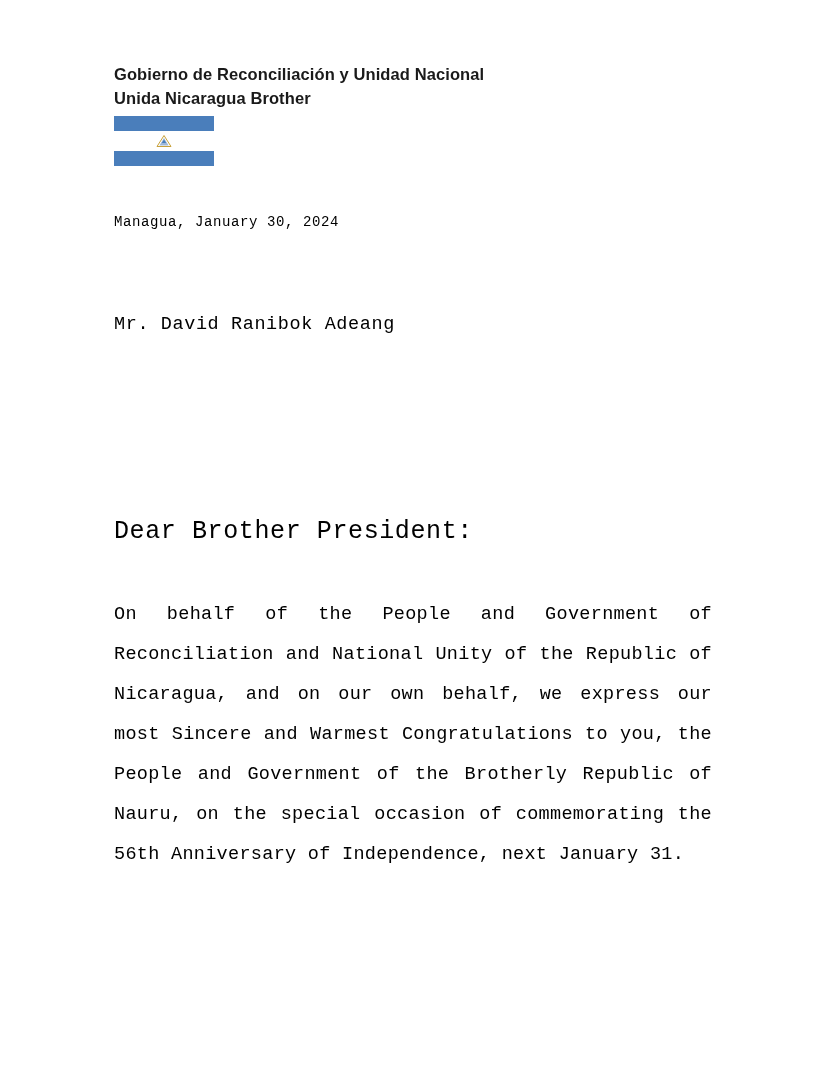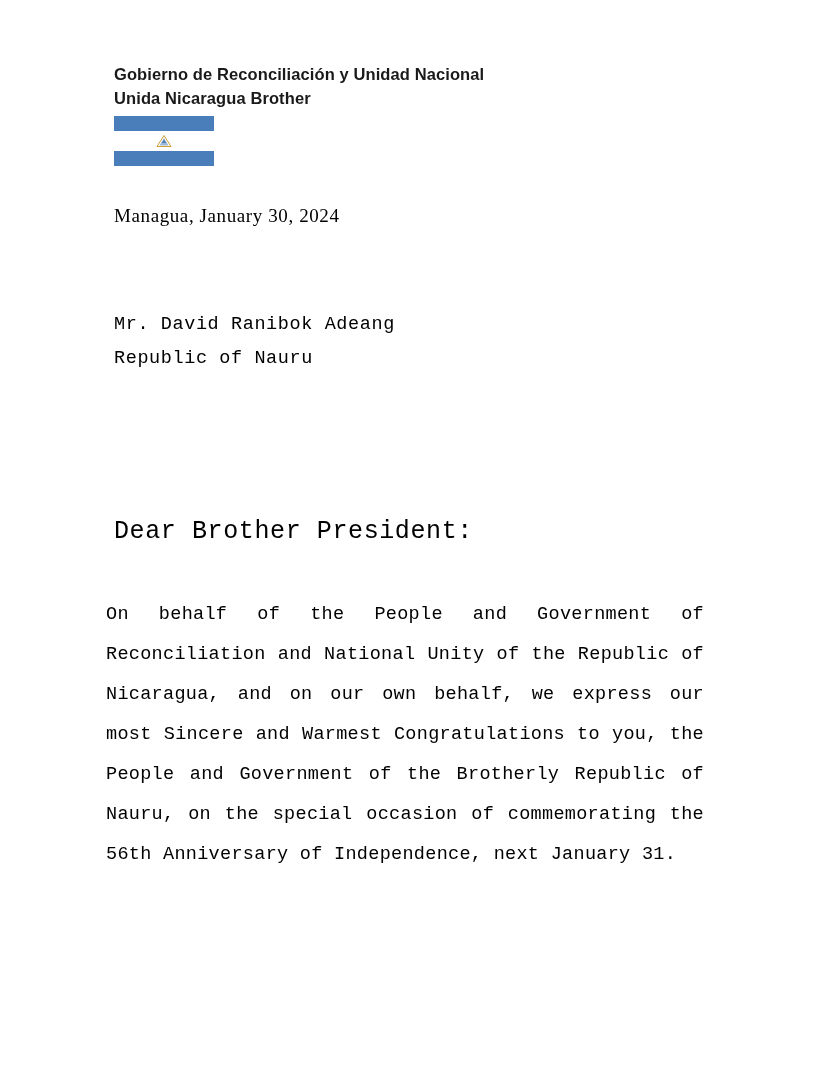--- a/index.html
+++ b/index.html
@@ -63,23 +63,23 @@
     position: absolute;
     left: 50%;
     top: 50%;
     transform: translate(-50%, -50%);
     width: 16px;
     height: 13px;
   }
   .date-block {
     position: absolute;
     left: 114px;
-    top: 205px;
-    font-family: Liberation Serif, serif;
-    font-size: 19px;
+    top: 214px;
+    font-family: Liberation Mono, monospace;
+    font-size: 14px;
     letter-spacing: 0.6px;
     white-space: nowrap;
   }
   .address-block {
     position: absolute;
     left: 114px;
     top: 308px;
     font-family: "Liberation Mono", monospace;
     font-size: 18.5px;
     letter-spacing: 0.6px;
@@ -92,21 +92,21 @@
     position: absolute;
     left: 114px;
     top: 517px;
     font-family: "Liberation Mono", monospace;
     font-size: 25px;
     letter-spacing: 0.6px;
     white-space: nowrap;
   }
   .paragraph {
     position: absolute;
-    left: 106px;
+    left: 114px;
     top: 595px;
     width: 598px;
     font-family: "Liberation Mono", monospace;
     font-size: 18.5px;
     line-height: 40px;
     text-align: justify;
     text-justify: inter-word;
     letter-spacing: 0.3px;
   }
 </style>
@@ -129,20 +129,19 @@
         <polygon points="8,5 10.2,8.6 5.8,8.6" fill="#4a7ebb"></polygon>
       </svg>
     </div>
     <div class="stripe"></div>
   </div>
 
   <div class="date-block">Managua, January 30, 2024</div>
 
   <div class="address-block">
     <div>Mr. David Ranibok Adeang</div>
-    <div>Republic of Nauru</div>
   </div>
 
   <div class="salutation">Dear Brother President:</div>
 
   <div class="paragraph">On behalf of the People and Government of Reconciliation and National Unity of the Republic of Nicaragua, and on our own behalf, we express our most Sincere and Warmest Congratulations to you, the People and Government of the Brotherly Republic of Nauru, on the special occasion of commemorating the 56th Anniversary of Independence, next January 31.</div>
 
 </div>
 
 </body></html>

